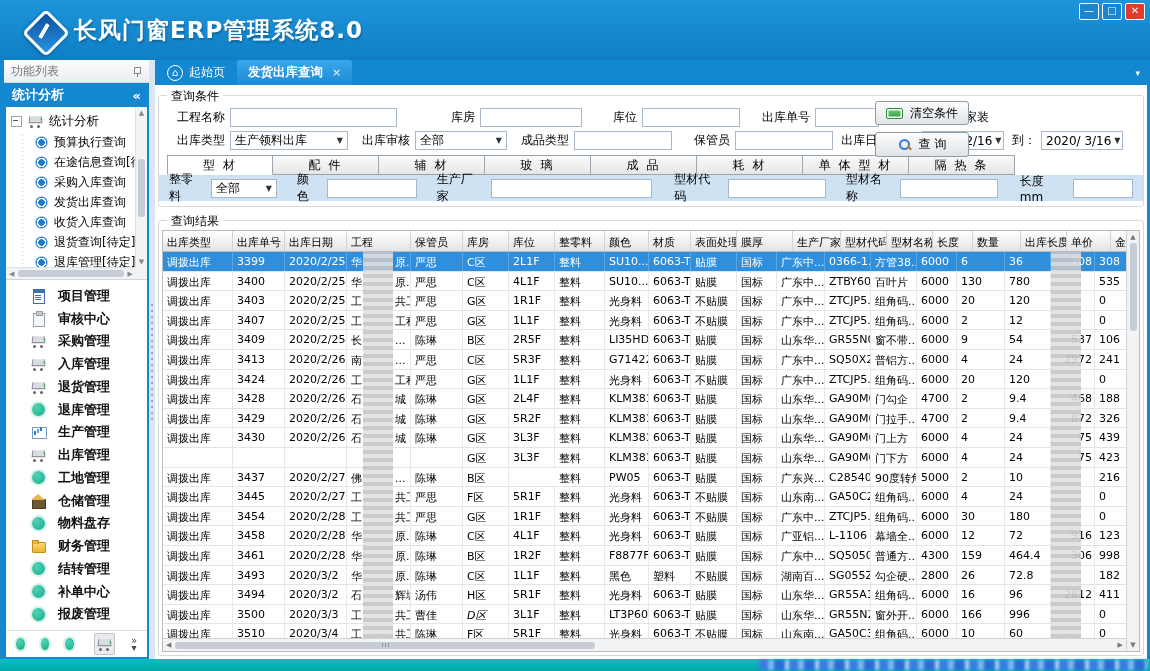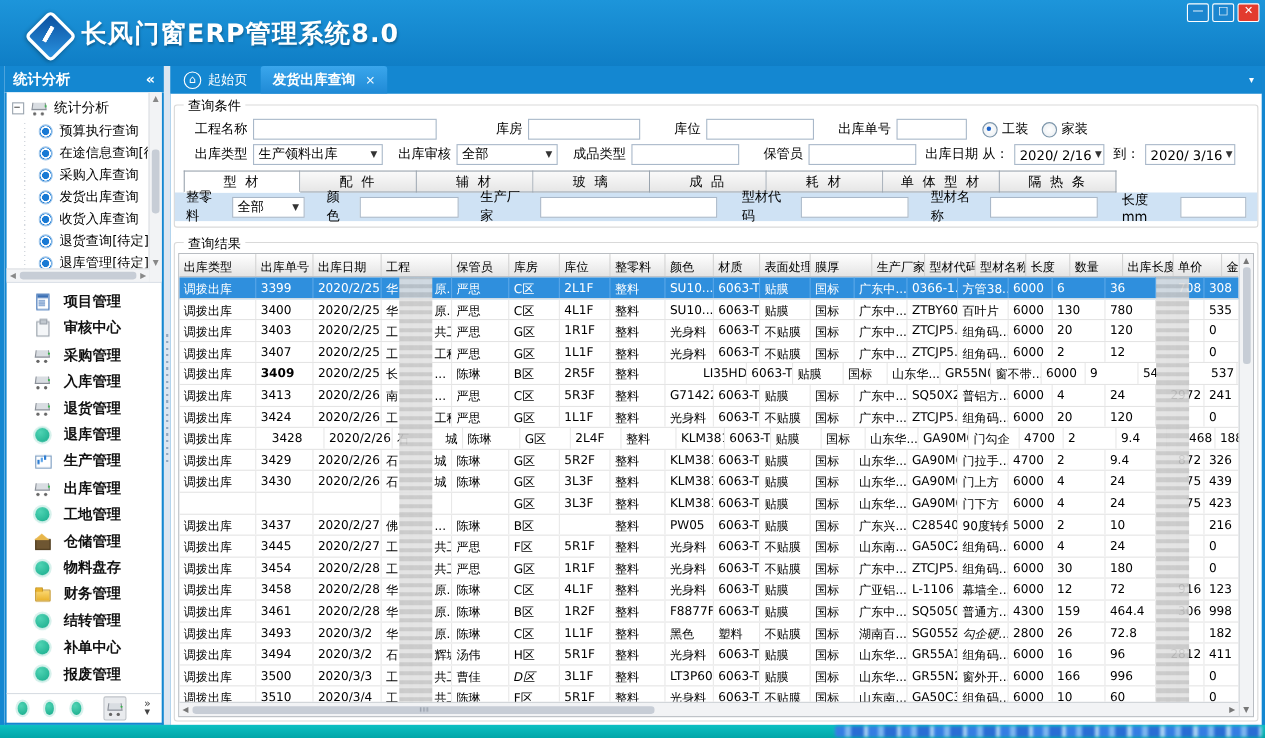--- a/index.html
+++ b/index.html
@@ -160,20 +160,24 @@
     <div class="winctrls">
       <div class="ctrl">—</div>
       <div class="ctrl">□</div>
       <div class="ctrl close">✕</div>
     </div>
   </div>
 
   <div class="bodyrow">
 
     <div class="sidebar">
+      <div class="funclist">
+        <span>功能列表</span>
+        <span class="pin-icon"></span>
+      </div>
       <div class="section-hdr">
         <span>统计分析</span>
         <span>«</span>
       </div>
       <div class="side-box">
         <div class="treepanel">
           <div class="tree-inner">
             <div class="tree-root">
               <span class="expander"></span>
               <span class="micon cart-icon"></span>
@@ -347,20 +351,30 @@
             <div class="dd" style="width:82px">
               <span>2020/ 2/16</span>
                 <span class="caret">▼</span>
             </div>
             <label style="width:32px">到：</label>
             <div class="dd" style="width:82px">
               <span>2020/ 3/16</span>
                 <span class="caret">▼</span>
             </div>
           </div>
+          <div class="btnstack">
+            <div class="btn" style="height:22px">
+              <span class="clear-icon"></span>
+              <span>清空条件</span>
+            </div>
+            <div class="btn">
+              <span class="mag-icon"></span>
+              <span>查  询</span>
+            </div>
+          </div>
           <div class="mtabs">
               <div class="mtab active">型  材</div>
               <div class="mtab">配  件</div>
               <div class="mtab">辅  材</div>
               <div class="mtab">玻  璃</div>
               <div class="mtab">成  品</div>
               <div class="mtab">耗  材</div>
               <div class="mtab">单 体 型 材</div>
               <div class="mtab">隔 热 条</div>
             </div>
@@ -494,28 +508,28 @@
                       <div class="td" style="width: 46px;">ZTCJP5...</div>
                       <div class="td" style="width: 46px;">组角码...</div>
                       <div class="td" style="width: 40px;">6000</div>
                       <div class="td" style="width: 48px;">2</div>
                       <div class="td" style="width: 46px;">12</div>
                       <div class="td tdr" style="width: 44px;"></div>
                       <div class="td" style="width: 84px;">0</div>
                     </div>
                     <div class="trow">
                       <div class="td" style="width: 70px;">调拨出库</div>
-                      <div class="td" style="width: 52px; font-weight: bold;">3409</div>
+                      <div class="td" style="width: 52px;">3409</div>
                       <div class="td" style="width: 62px;">2020/2/25</div>
                       <div class="td" style="width: 64px;"><span>长</span><span class="projgap"></span><span>...</span></div>
                       <div class="td" style="width: 52px;">陈琳</div>
                       <div class="td" style="width: 46px;">B区</div>
                       <div class="td" style="width: 46px;">2R5F</div>
                       <div class="td" style="width: 50px;">整料</div>
-                      <div class="td" style="width: 44px; margin-left: 30px;">LI35HD</div>
+                      <div class="td" style="width: 44px;">LI35HD</div>
                       <div class="td" style="width: 42px;">6063-T5</div>
                       <div class="td" style="width: 46px;">贴膜</div>
                       <div class="td" style="width: 40px;">国标</div>
                       <div class="td" style="width: 48px;">山东华...</div>
                       <div class="td" style="width: 46px;">GR55N02</div>
                       <div class="td" style="width: 46px;">窗不带...</div>
                       <div class="td" style="width: 40px;">6000</div>
                       <div class="td" style="width: 48px;">9</div>
                       <div class="td" style="width: 46px;">54</div>
                       <div class="td tdr" style="width: 44px;">537</div>
@@ -560,21 +574,21 @@
                       <div class="td" style="width: 46px;">ZTCJP5...</div>
                       <div class="td" style="width: 46px;">组角码...</div>
                       <div class="td" style="width: 40px;">6000</div>
                       <div class="td" style="width: 48px;">20</div>
                       <div class="td" style="width: 46px;">120</div>
                       <div class="td tdr" style="width: 44px;"></div>
                       <div class="td" style="width: 84px;">0</div>
                     </div>
                     <div class="trow">
                       <div class="td" style="width: 70px;">调拨出库</div>
-                      <div class="td" style="width: 52px; margin-left: 10px;">3428</div>
+                      <div class="td" style="width: 52px;">3428</div>
                       <div class="td" style="width: 62px;">2020/2/26</div>
                       <div class="td" style="width: 64px;"><span>石</span><span class="projgap"></span><span>城</span></div>
                       <div class="td" style="width: 52px;">陈琳</div>
                       <div class="td" style="width: 46px;">G区</div>
                       <div class="td" style="width: 46px;">2L4F</div>
                       <div class="td" style="width: 50px;">整料</div>
                       <div class="td" style="width: 44px;">KLM3817</div>
                       <div class="td" style="width: 42px;">6063-T5</div>
                       <div class="td" style="width: 46px;">贴膜</div>
                       <div class="td" style="width: 40px;">国标</div>
@@ -771,21 +785,21 @@
                       <div class="td" style="width: 52px;">陈琳</div>
                       <div class="td" style="width: 46px;">C区</div>
                       <div class="td" style="width: 46px;">1L1F</div>
                       <div class="td" style="width: 50px;">整料</div>
                       <div class="td" style="width: 44px;">黑色</div>
                       <div class="td" style="width: 42px;">塑料</div>
                       <div class="td" style="width: 46px;">不贴膜</div>
                       <div class="td" style="width: 40px;">国标</div>
                       <div class="td" style="width: 48px;">湖南百...</div>
                       <div class="td" style="width: 46px;">SG055Z</div>
-                      <div class="td" style="width: 46px; font-style: italic;">勾企硬...</div>
+                      <div class="td" style="width: 46px;">勾企硬...</div>
                       <div class="td" style="width: 40px;">2800</div>
                       <div class="td" style="width: 48px;">26</div>
                       <div class="td" style="width: 46px;">72.8</div>
                       <div class="td tdr" style="width: 44px;"></div>
                       <div class="td" style="width: 84px;">182</div>
                     </div>
                     <div class="trow">
                       <div class="td" style="width: 70px;">调拨出库</div>
                       <div class="td" style="width: 52px;">3494</div>
                       <div class="td" style="width: 62px;">2020/3/2</div>

